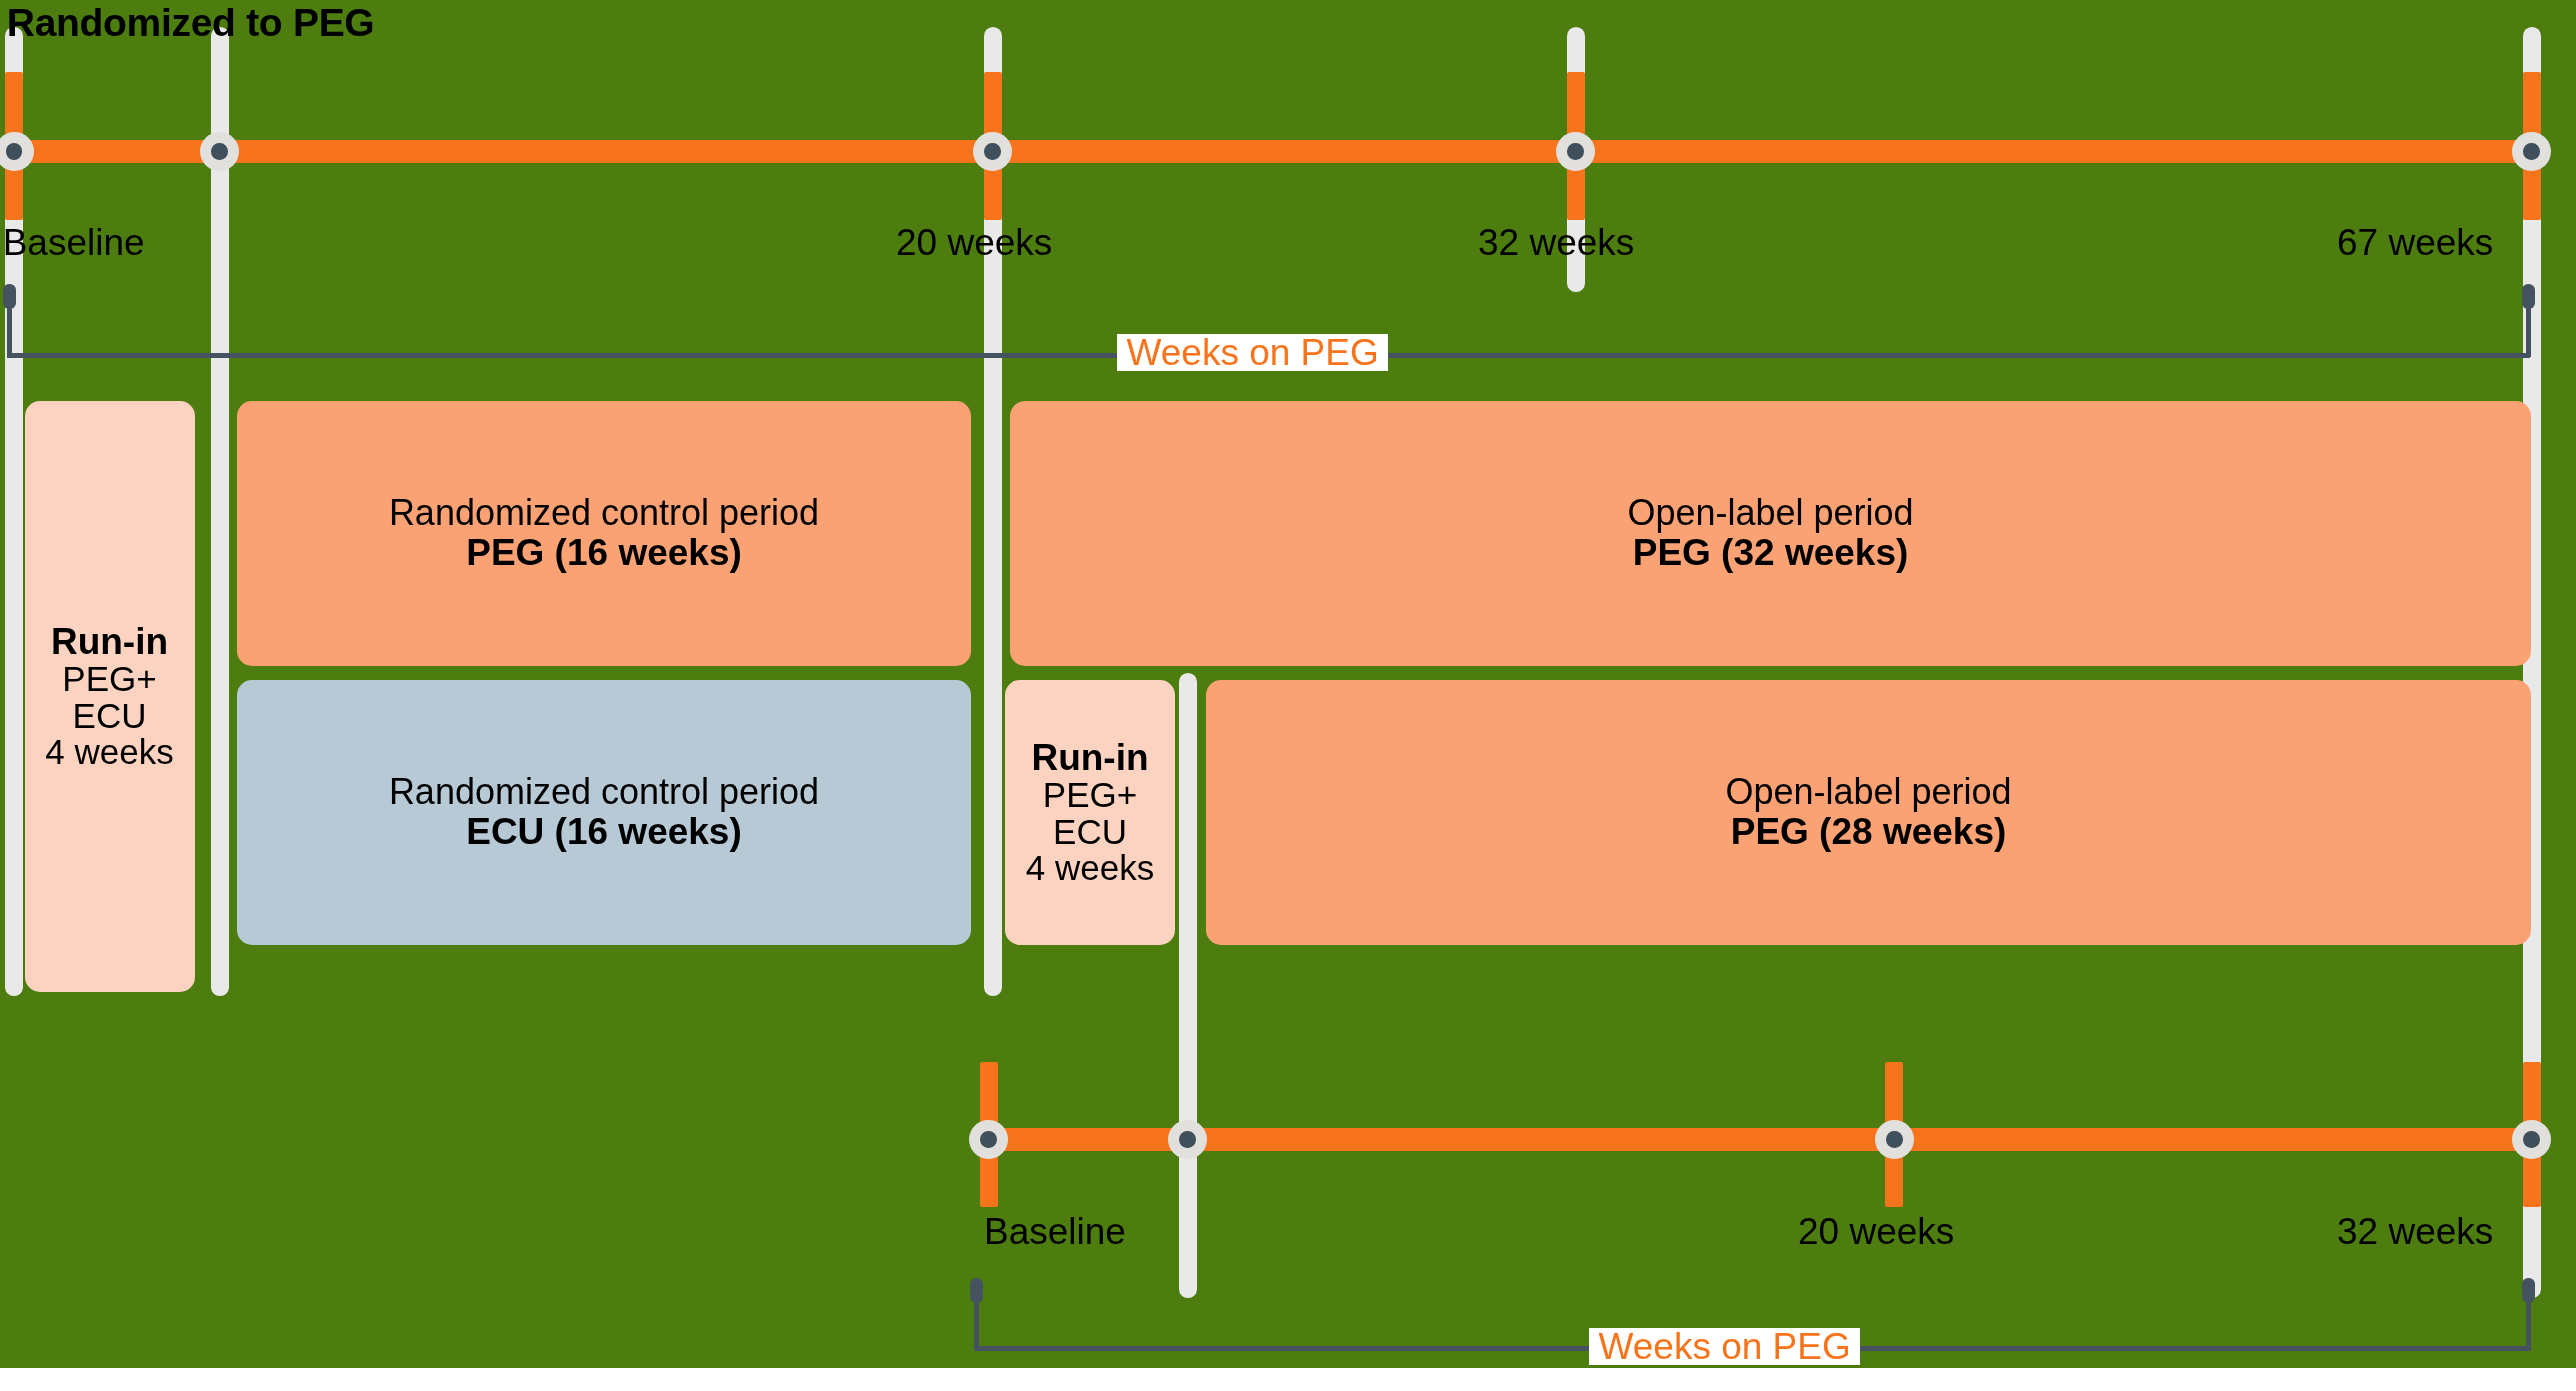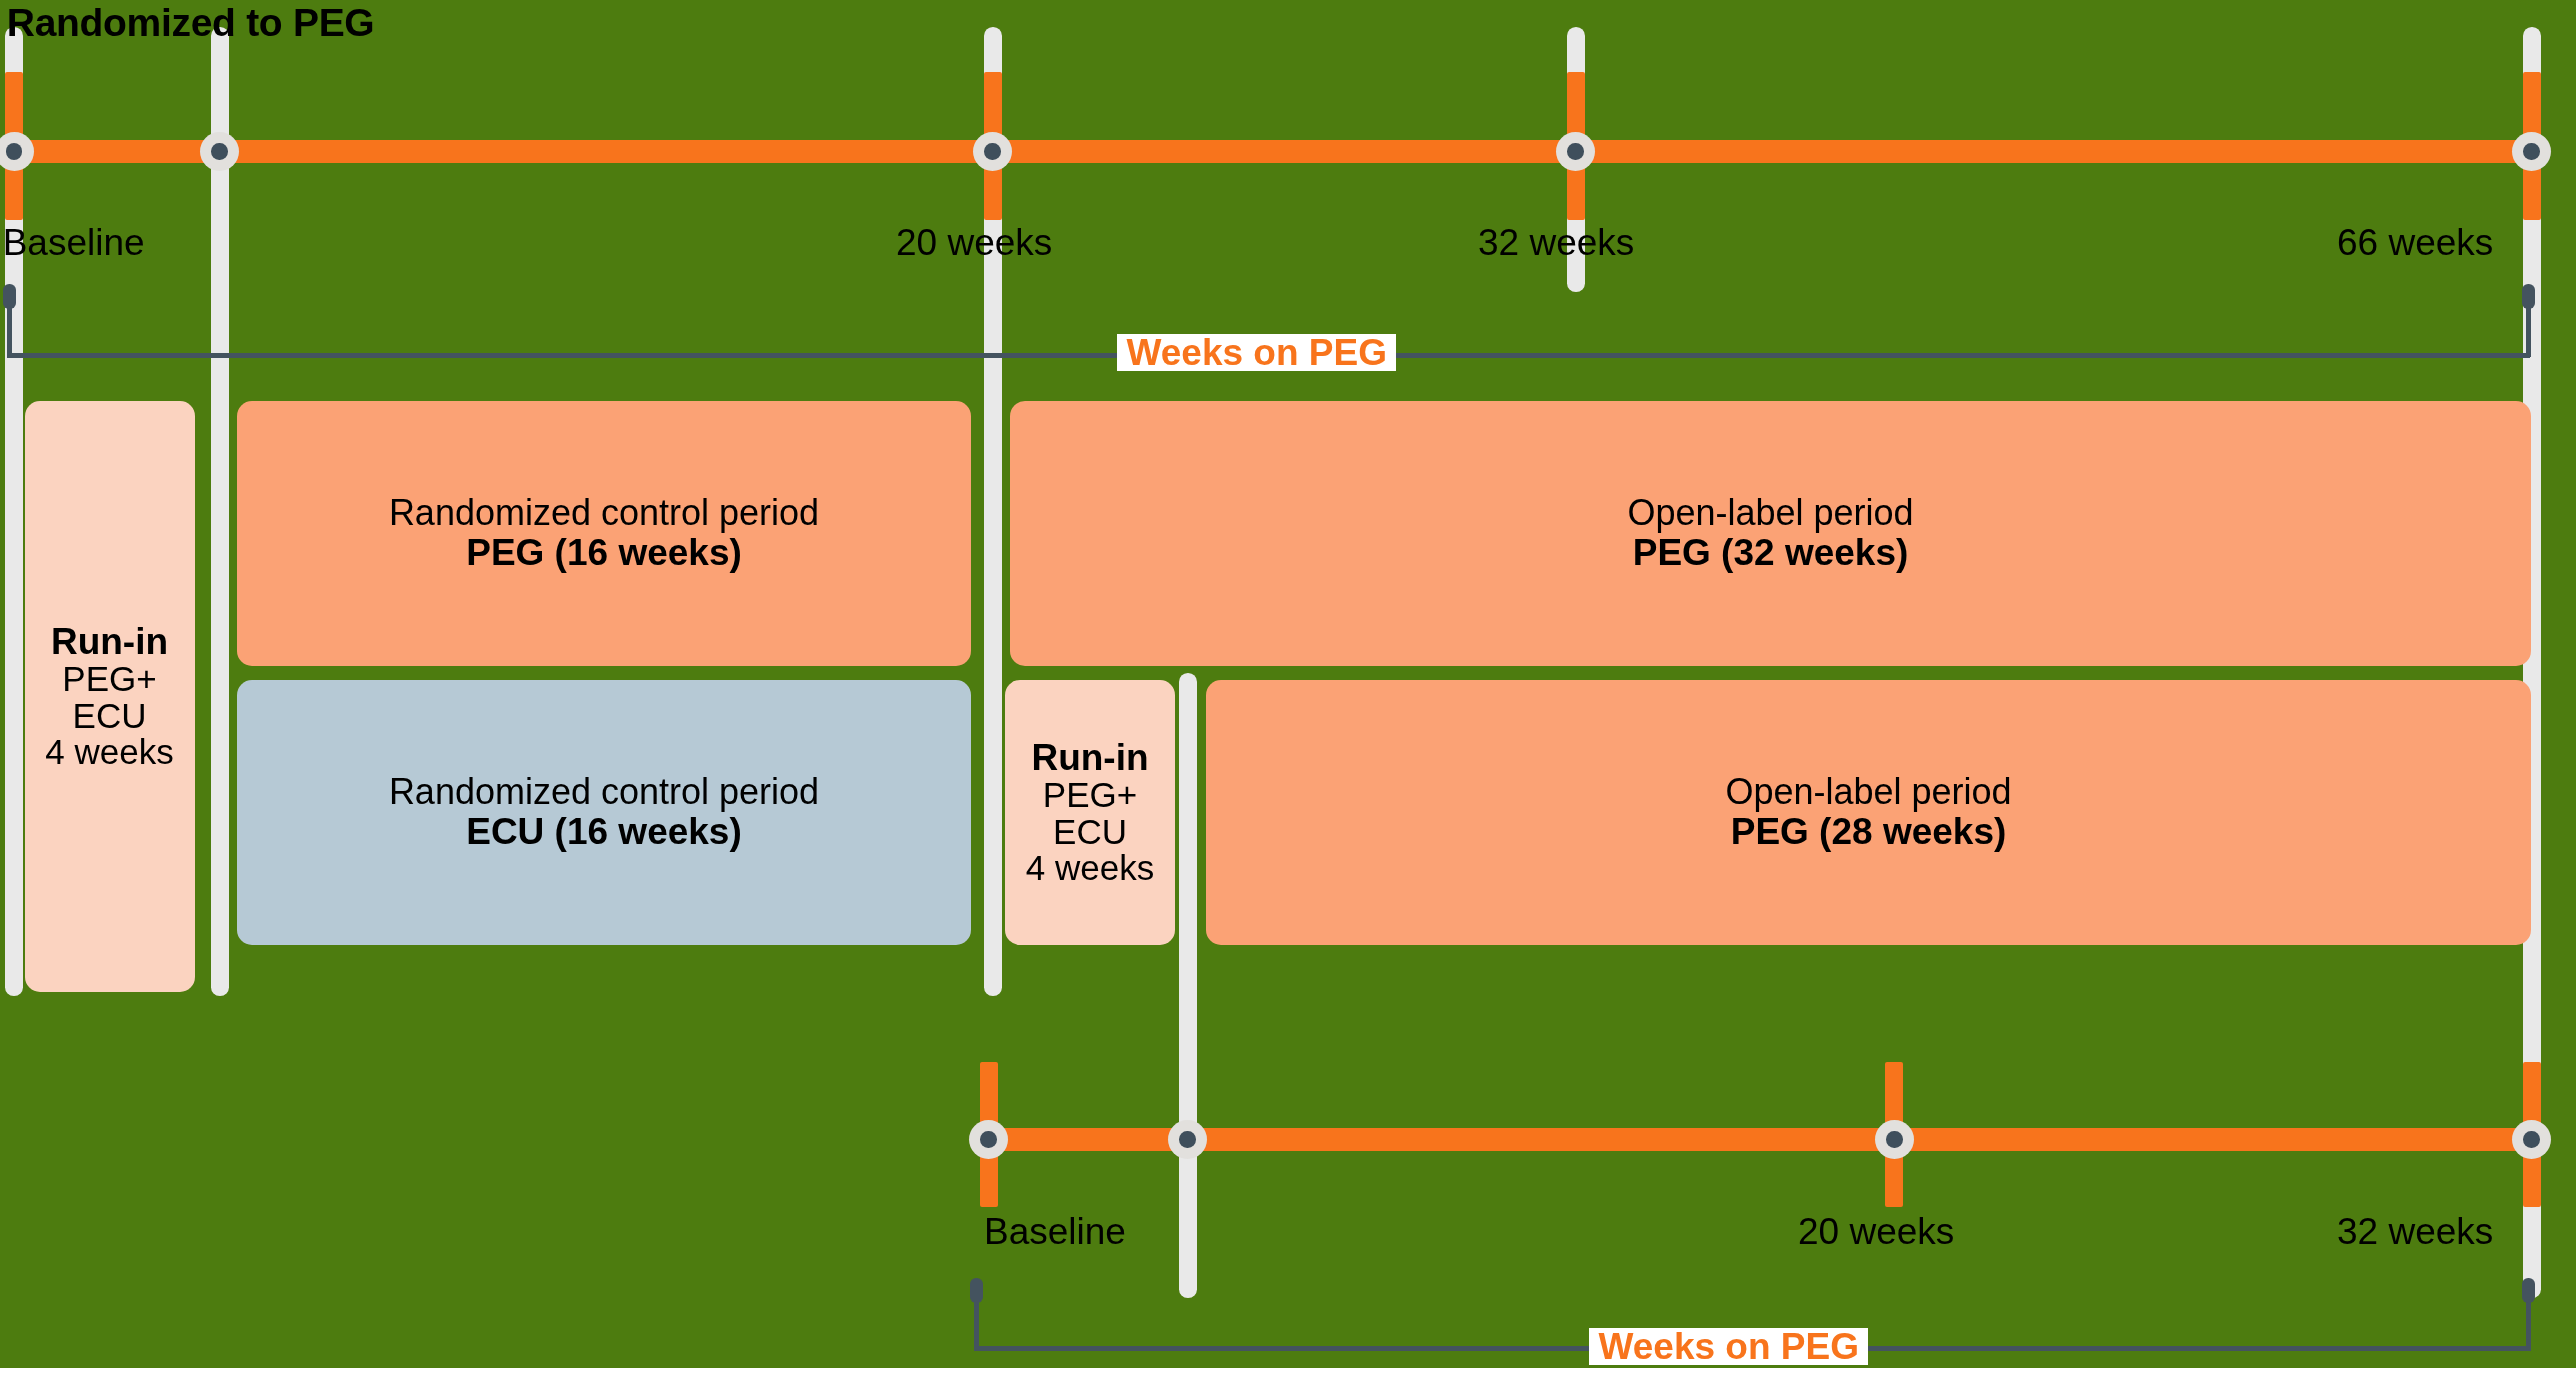--- a/index.html
+++ b/index.html
@@ -80,21 +80,21 @@
   }
   .brk-cap{
     position:absolute;
     width:13px;height:24.5px;
     border-radius:6.1px;
     background:#44535f;
   }
   .brk-label{
     position:absolute;
     font-size:37px;
-    font-weight:bold;
+    font-weight:normal;
     color:#f8741c;
     white-space:nowrap;
     line-height:1;
     background:#ffffff;
     padding:0 9.5px;
   }
 
   
   .pbox{
     position:absolute;
@@ -147,21 +147,21 @@
   <div class="tl-tick" style="left:1567px;top:138px; height:82px;"></div>
   <div class="node" style="left:1556px;top:132px;"></div>
 
   <div class="tl-tick" style="left:2523px;top:72px; height:82px;"></div>
   <div class="tl-tick" style="left:2523px;top:138px; height:82px;"></div>
   <div class="node" style="left:2512px;top:132px;"></div>
 
   <div class="tick-label" style="left:2.7px;  top:224px;">Baseline</div>
   <div class="tick-label" style="left:896px;top:224px;">20 weeks</div>
   <div class="tick-label" style="left:1478px;top:224px;">32 weeks</div>
-  <div class="tick-label" style="left:2337px;top:224px;">66 weeks</div>
+  <div class="tick-label" style="left:2337px;top:224px;">67 weeks</div>
 
   <div class="brk-cap" style="left:2.7px;    top:284px;"></div>
   <div class="brk-v" style="left:6.8px;   top:292px; height:65px;"></div>
   <div class="brk-h" style="left:6.8px;   top:353px; width:2523px;"></div>
   <div class="brk-v" style="left:2526px; top:292px; height:65px;"></div>
   <div class="brk-cap" style="left:2522px; top:284px;"></div>
   <div class="brk-label" style="left:1117px; top:334px;">Weeks on PEG</div>
 
   <div class="pbox c-peach runin" style="left:24.5px; top:401px; width:170px; height:591px;">
     <div class="l1">Run-in</div>

